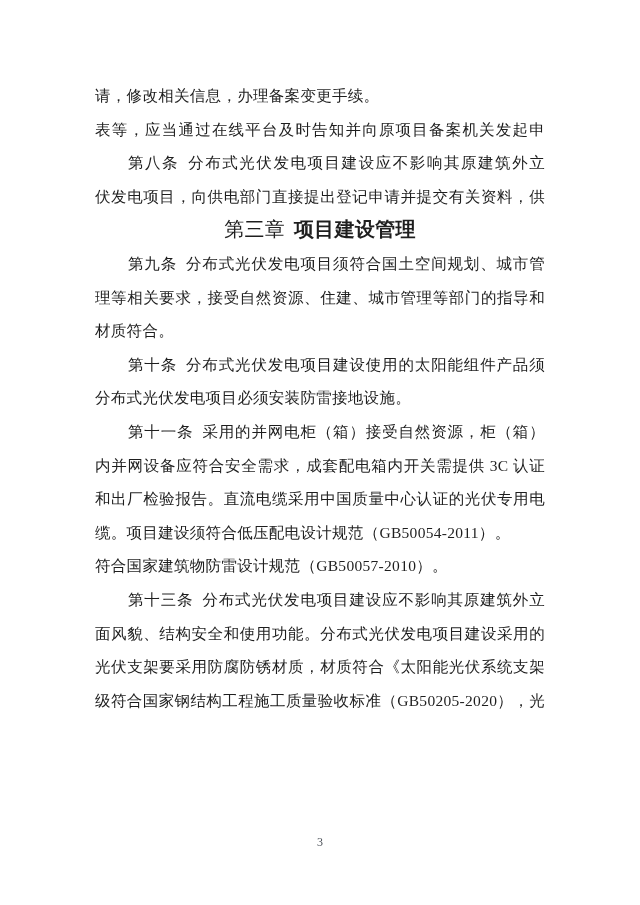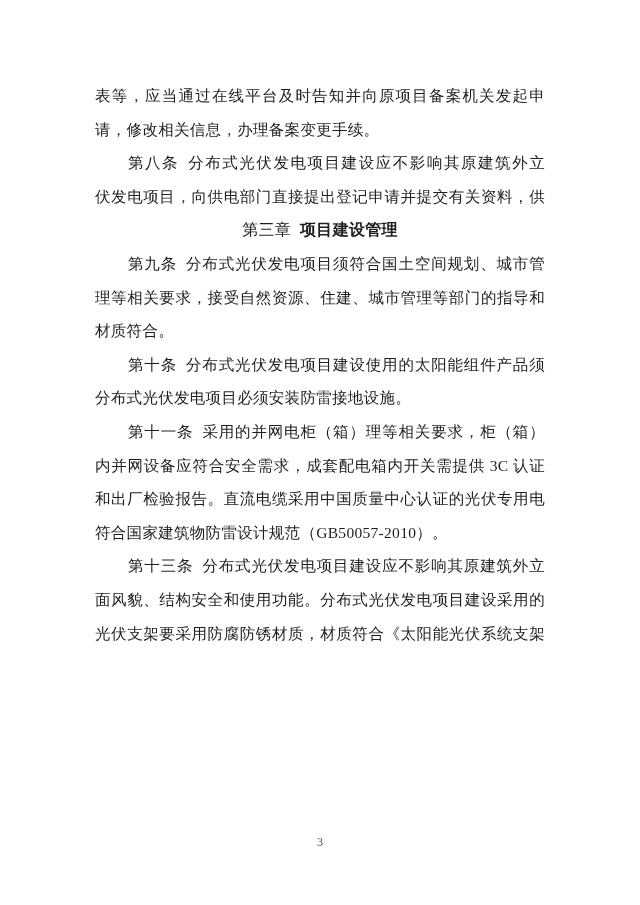--- a/index.html
+++ b/index.html
@@ -44,60 +44,62 @@
     margin-right: 9px;
   }
   .line .lead:empty {
     display: none;
     margin: 0;
   }
   .line.heading {
     text-align: left;
     text-align-last: center;
     font-weight: bold;
-    font-size: 16px;
+    font-size: 20px;
   }
   .page-number {
     position: absolute;
     top: 835px;
     left: 0;
     width: 100%;
     text-align: center;
     font-size: 12px;
     line-height: 14px;
     color: #4b5058;
   }
 </style>
 </head>
 <body>
 
 <div class="page">
   <div class="body-text">
 
+    <div class="line left"><span>请，修改相关信息，办理备案变更手续。</span></div>
     <div class="line justify"><span>表等，应当通过在线平台及时告知并向原项目备案机关发起申</span></div>
-    <div class="line left"><span>请，修改相关信息，办理备案变更手续。</span></div>
 
     <div class="line justify indent"><span class="lead">第八条</span><span>分布式光伏发电项目建设应不影响其原建筑外立</span></div>
     <div class="line justify"><span>伏发电项目，向供电部门直接提出登记申请并提交有关资料，供</span></div>
 
     <div class="line heading"><span class="lead">第三章</span><span>项目建设管理</span></div>
 
     <div class="line justify indent"><span class="lead">第九条</span><span>分布式光伏发电项目须符合国土空间规划、城市管</span></div>
     <div class="line justify"><span>理等相关要求，接受自然资源、住建、城市管理等部门的指导和</span></div>
     <div class="line left"><span>材质符合。</span></div>
 
     <div class="line justify indent"><span class="lead">第十条</span><span>分布式光伏发电项目建设使用的太阳能组件产品须</span></div>
     <div class="line left"><span>分布式光伏发电项目必须安装防雷接地设施。</span></div>
 
-    <div class="line justify indent"><span class="lead">第十一条</span><span>采用的并网电柜（箱）理等相关要求，柜（箱）</span></div>
+    <div class="line justify indent"><span class="lead">第十一条</span><span>采用的并网电柜（箱）接受自然资源，柜（箱）</span></div>
     <div class="line justify"><span>内并网设备应符合安全需求，成套配电箱内开关需提供 3C 认证</span></div>
     <div class="line justify"><span>和出厂检验报告。直流电缆采用中国质量中心认证的光伏专用电</span></div>
+    <div class="line left"><span>缆。项目建设须符合低压配电设计规范（GB50054-2011）。</span></div>
 
     <div class="line left"><span>符合国家建筑物防雷设计规范（GB50057-2010）。</span></div>
 
     <div class="line justify indent"><span class="lead">第十三条</span><span>分布式光伏发电项目建设应不影响其原建筑外立</span></div>
     <div class="line justify"><span>面风貌、结构安全和使用功能。分布式光伏发电项目建设采用的</span></div>
     <div class="line justify"><span>光伏支架要采用防腐防锈材质，材质符合《太阳能光伏系统支架</span></div>
+    <div class="line justify"><span>级符合国家钢结构工程施工质量验收标准（GB50205-2020），光</span></div>
 
   </div>
 
   <div class="page-number">3</div>
 </div>
 
 </body></html>

